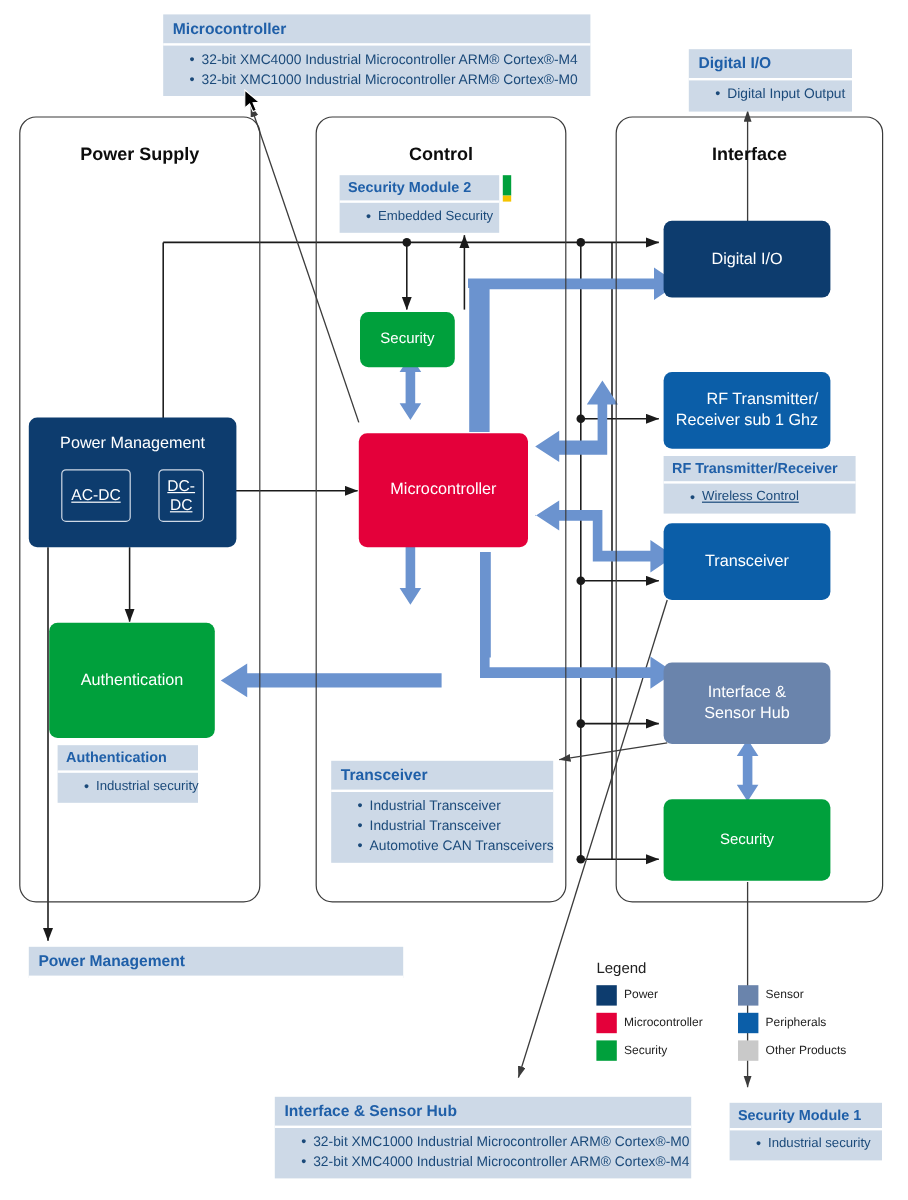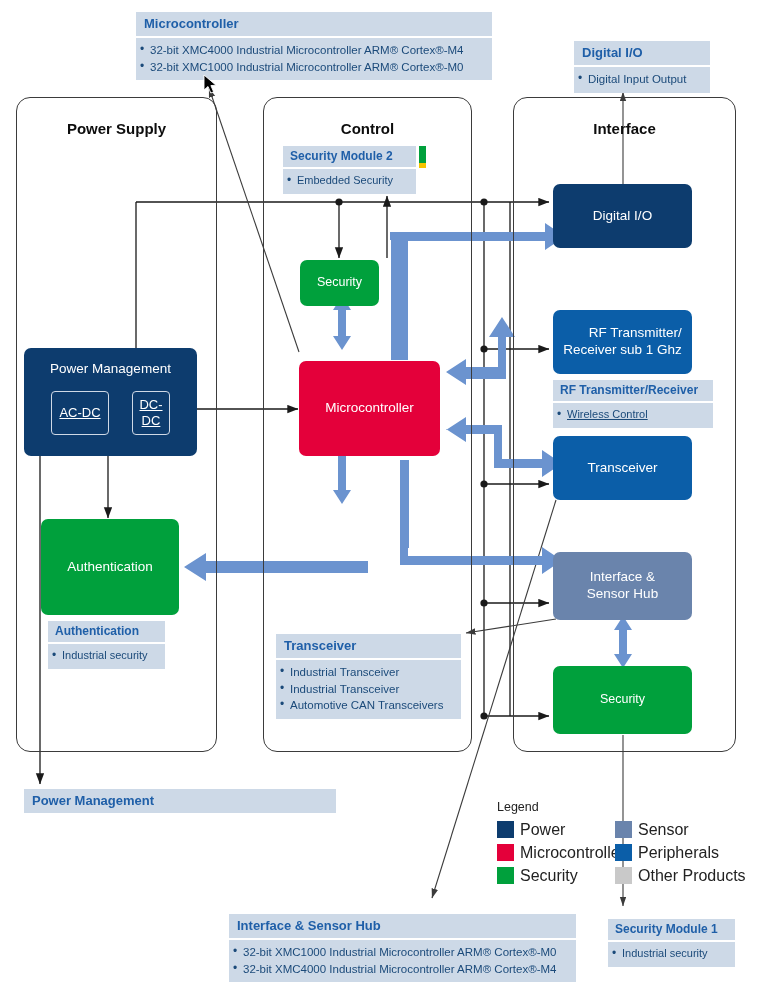--- a/index.html
+++ b/index.html
@@ -33,21 +33,21 @@
     border-radius:4px; background:transparent; border:1.3px solid #cfd9e6;
     color:#ffffff; font-size:13px;text-decoration:underline;
   }
 
   
   .callout { position:absolute; background:#cdd9e7; }
   .callout .ct {
     color:#1f5fa8; font-weight:bold; font-size:13px; padding:4px 8px 5px 8px;
     border-bottom:2px solid #ffffff; white-space:nowrap;
   }
-  .callout ul { list-style:none; margin:0; padding:4px 8px 5px 2px; }
+  .callout ul { list-style:none; margin:0; padding:4px 8px 5px 20px; }
   .callout li {
     color:#1b4a7a; font-size:11.5px; line-height:1.45; position:relative;
     padding-left:12px; white-space:nowrap;
   }
   .callout li:before {
     content:"\2022"; position:absolute; left:2px; top:-1px; color:#1b4a7a;
     font-size:12px;
   }
   .callout li.link span { text-decoration:underline; }
   .callout.small .ct { font-size:12px; padding:3px 7px 4px 7px; }
@@ -58,21 +58,21 @@
   .sm2-flag .y { height:5px; background:#f5c400; }
 
   
   #legend { position:absolute; left:497px; top:800px; width:215px; height:92px; }
   #legend .lg-title { font-size:12.5px; color:#222; margin-bottom:4px; }
   #legend .lg-col { position:absolute; top:18px; }
   #legend .lg-col.c1 { left:0px; }
   #legend .lg-col.c2 { left:118px; }
   #legend .lg-row { display:flex; align-items:center; height:23px; }
   #legend .sw { width:17px; height:17px; margin-right:6px; flex:0 0 auto; }
-  #legend .lb { font-size:16px; color:#222; white-space:nowrap; }
+  #legend .lb { font-size:10px; color:#222; white-space:nowrap; }
 </style>
 </head>
 <body>
 
 <div id="stage">
 
   <svg id="wires" viewBox="0 0 757 1000">
     <defs>
       <marker id="ah" markerWidth="9" markerHeight="9" refX="8.2" refY="3.2" orient="auto" markerUnits="strokeWidth">
         <path d="M0,0 L8.4,3.2 L0,6.4 z" fill="#1a1a1a"></path>

